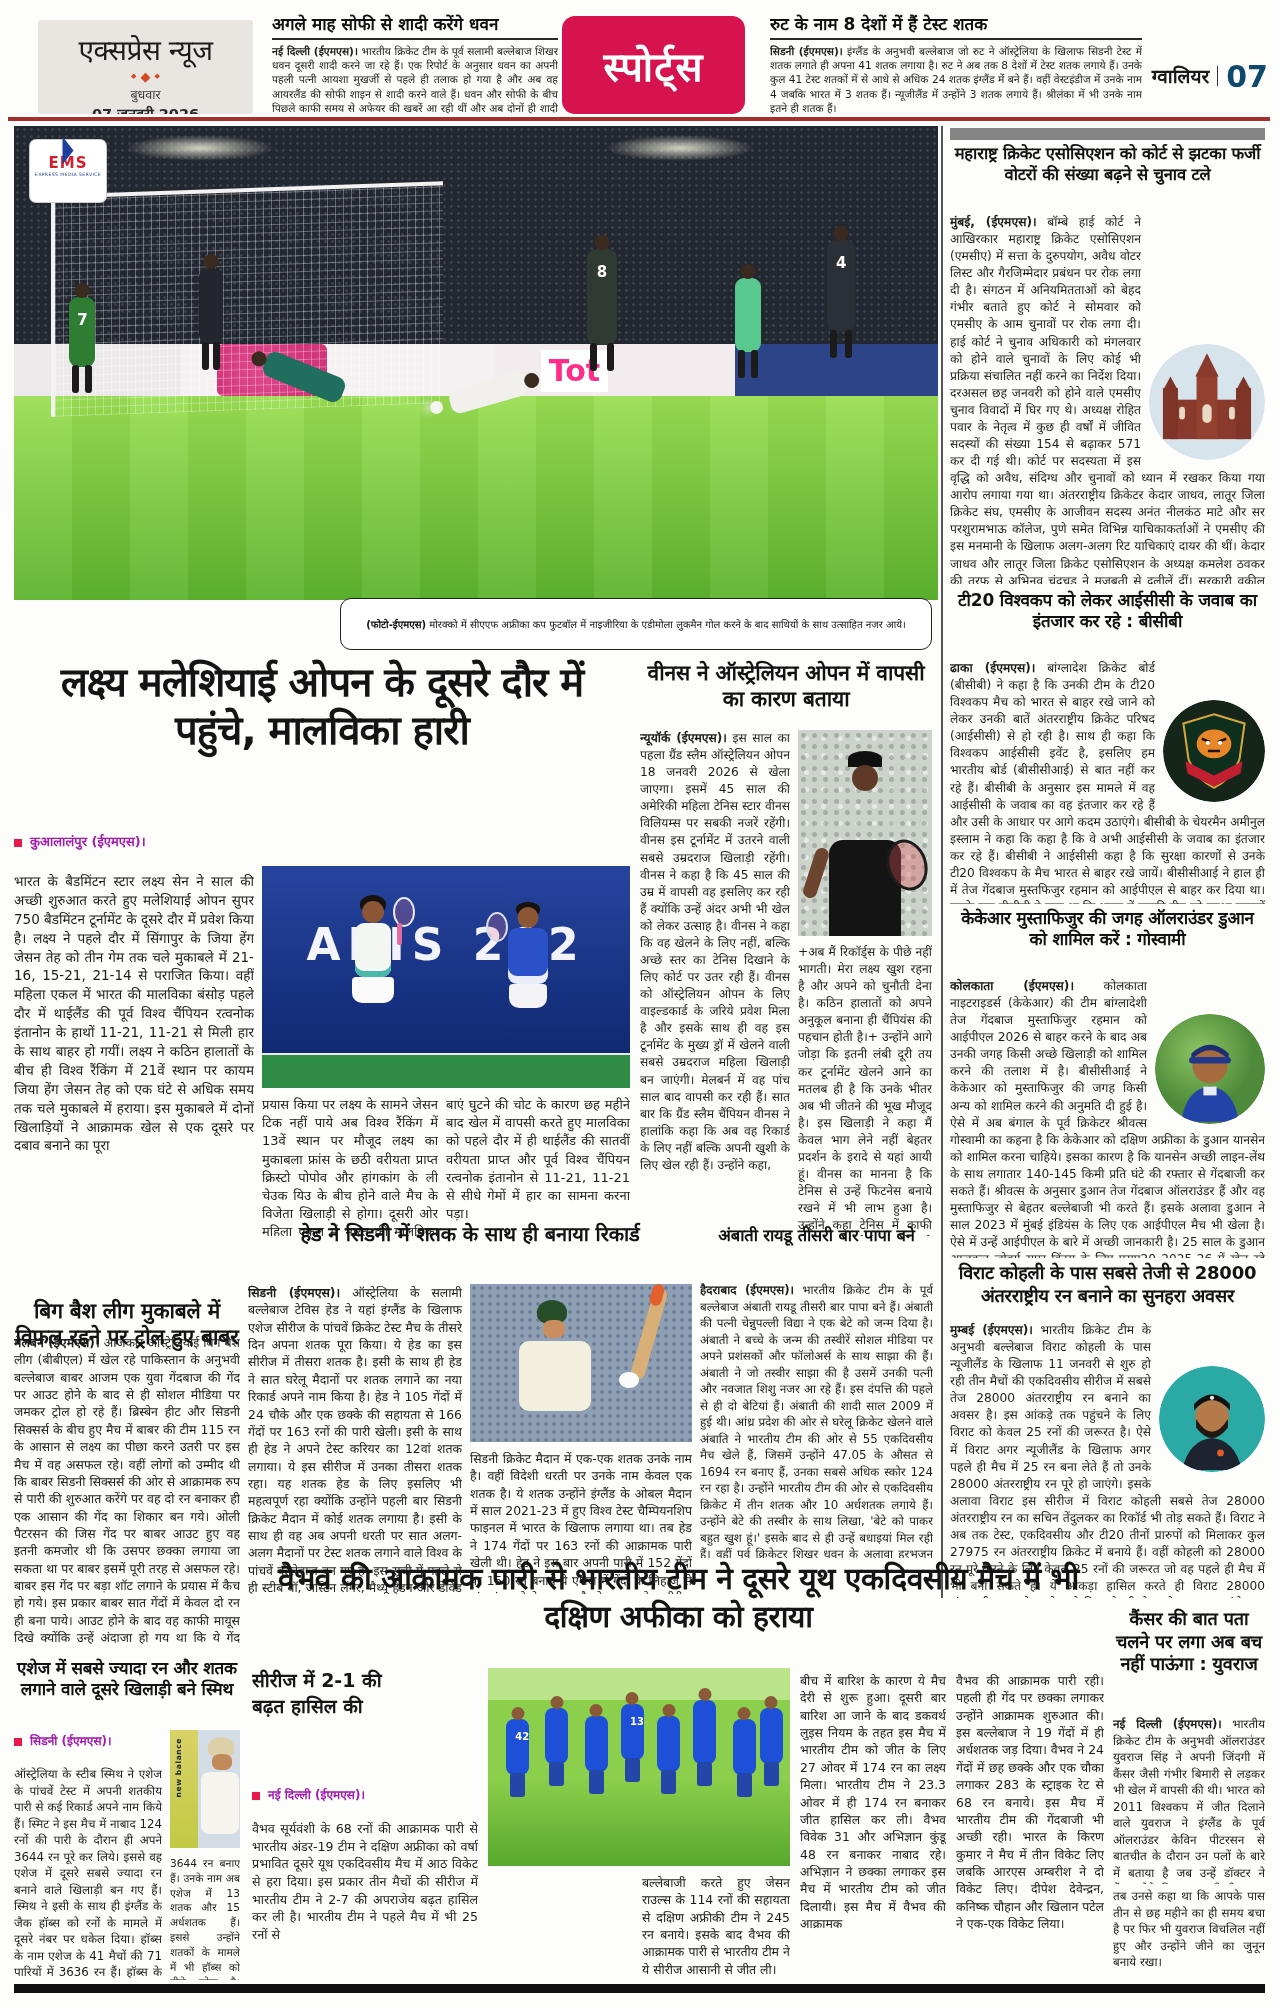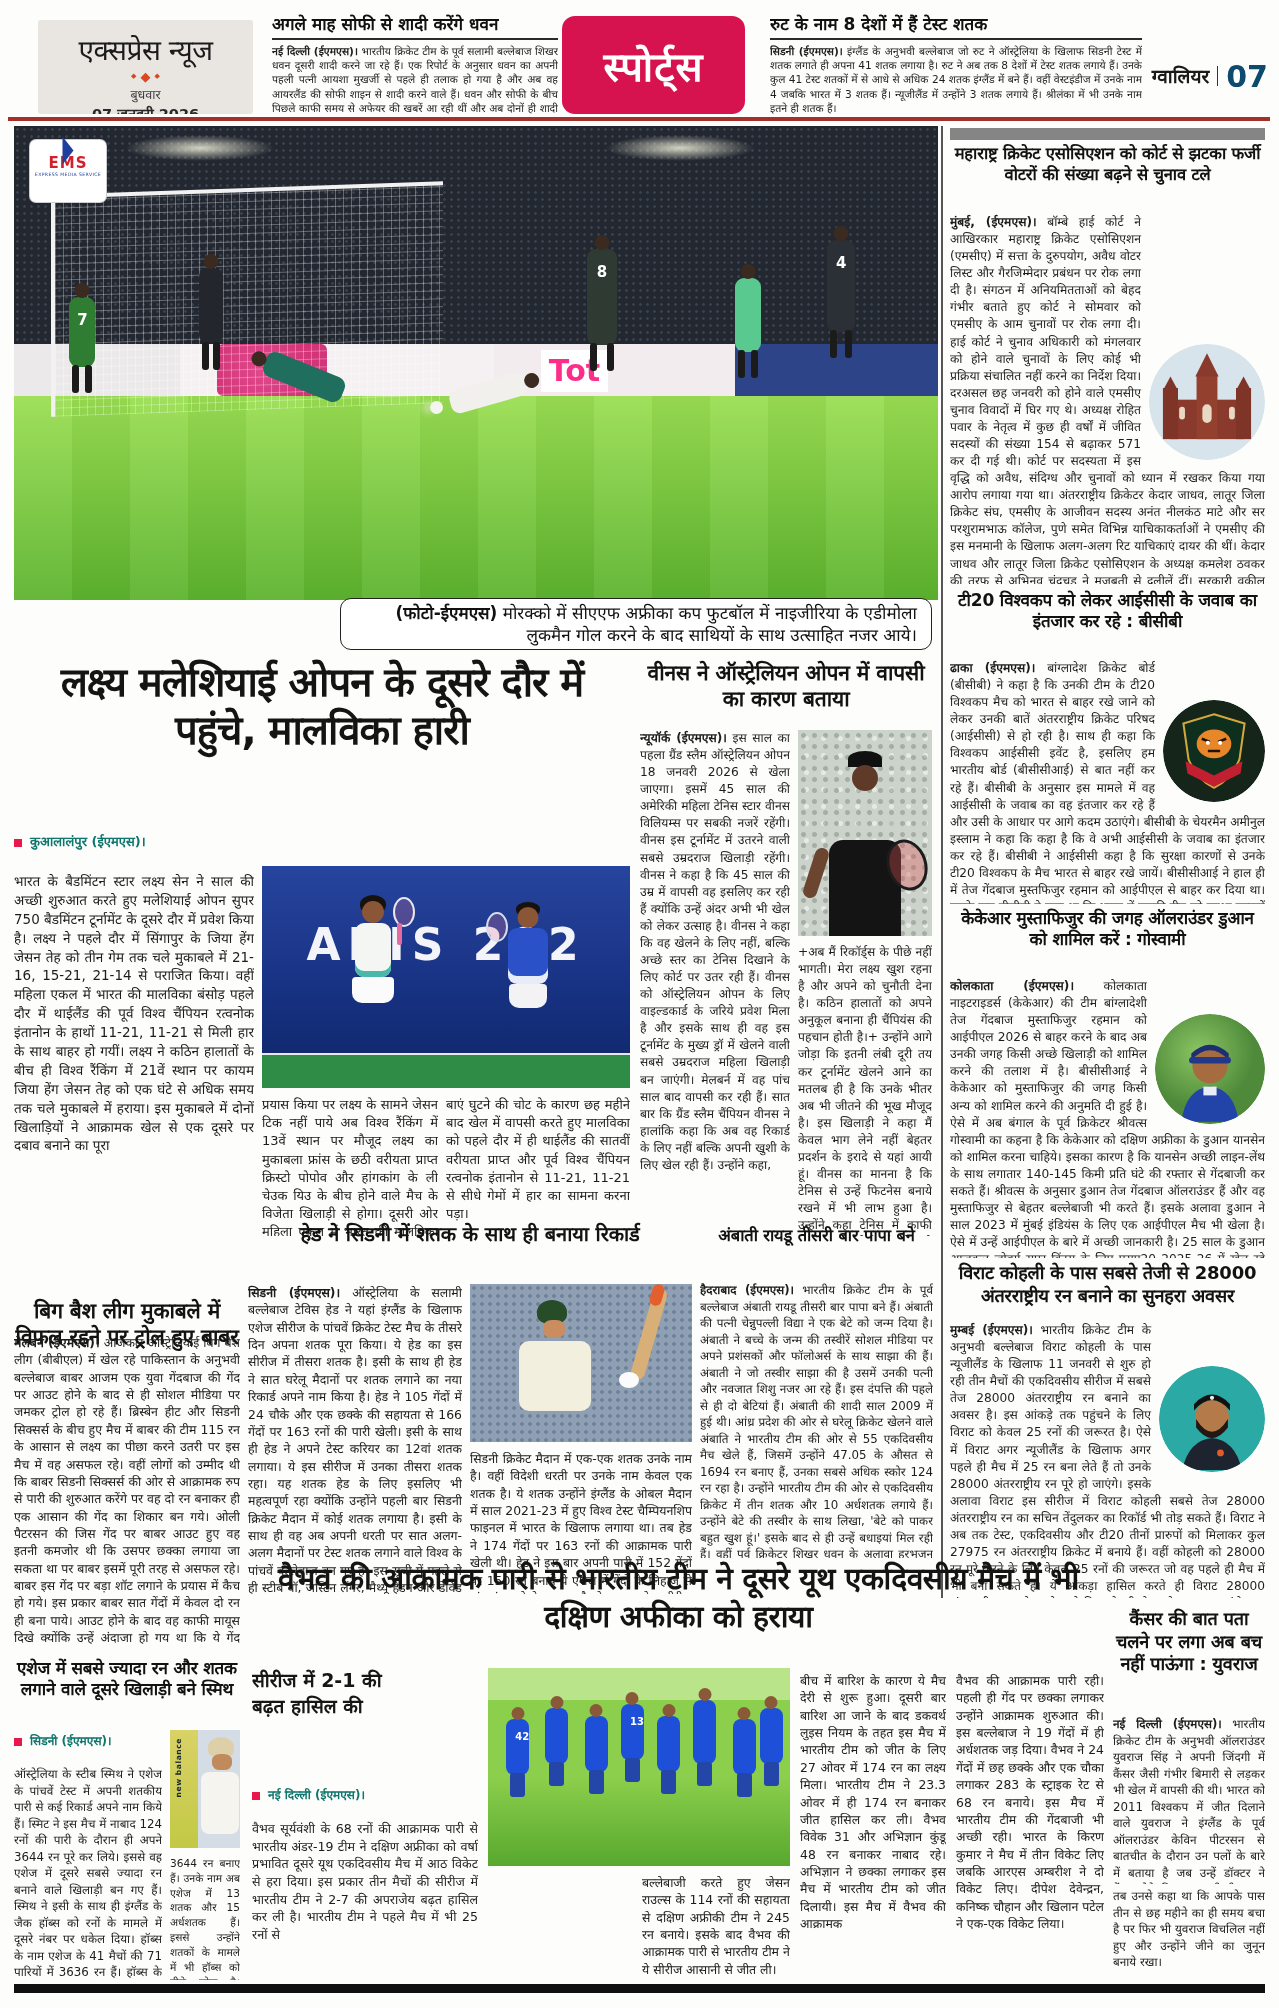--- a/index.html
+++ b/index.html
@@ -1,21 +1,21 @@
 <!DOCTYPE html>
 <html><head>
 <meta charset="utf-8">
 <style>
   html,body{margin:0;padding:0;background:#d8d8d8;}
   #page{position:relative;width:1279px;height:2008px;background:#fdfdfb;font-family:"DejaVu Sans",sans-serif;overflow:hidden;margin:0 auto;}
   .abs{position:absolute;overflow:hidden;}
   .hl{font-weight:800;color:#141414;text-align:center;}
   .body{font-size:12.5px;line-height:1.40;text-align:justify;color:#1c1c1c;}
   .dl{font-weight:bold;}
-  .byline{font-weight:bold;font-size:13px;color:#0f766e;border-bottom:6px solid #6d28d9;padding-bottom:14px;}
+  .byline{font-weight:bold;font-size:13px;color:#a21caf;border-bottom:6px solid #6d28d9;padding-bottom:14px;}
   .bysq{display:inline-block;width:8px;height:8px;background:#e8174c;margin-right:8px;vertical-align:middle;}
   .rule-h{background:#a3302a;}
   .thinline{background:#555;}
   
   #masthead{left:38px;top:20px;width:215px;height:94px;background:#e9e6e1;border-radius:3px;text-align:center;padding-top:10px;box-sizing:border-box;}
   #masthead .nm{font-size:28px;font-weight:400;color:#1b1b1b;letter-spacing:-0.5px;}
   .orn{color:#d9481f;line-height:1;}
   .orn span{display:inline-block;margin:0 2px;}
   .orn .sm{font-size:7px;vertical-align:middle;}
   .orn .lg{font-size:13px;vertical-align:middle;}
@@ -23,21 +23,21 @@
   #masthead .dt{font-size:14.5px;color:#2a2a2a;font-weight:600;}
   .brief-h{font-size:17px;font-weight:800;color:#111;border-bottom:2px solid #2a2a2a;padding-bottom:3px;margin-bottom:4px;}
   .brief-b{font-size:10.6px;line-height:1.34;text-align:justify;color:#1d1d1d;}
   #sportsbox{left:562px;top:16px;width:183px;height:98px;background:#d6134e;border-radius:13px;color:#fff;display:flex;align-items:center;justify-content:center;}
   #sportsbox .t{font-size:40px;font-weight:800;letter-spacing:1px;}
   #gwalior{left:1148px;top:50px;width:120px;height:52px;display:flex;align-items:center;justify-content:flex-end;text-align:right;}
   #gwalior .city{font-size:19px;font-weight:800;color:#1a1a1a;padding-right:8px;border-right:1.5px solid #333;line-height:1.1;}
   #gwalior .pg{font-size:30px;font-weight:800;color:#0c4a6e;padding-left:8px;}
   
   #captionbox{left:340px;top:598px;width:592px;height:52px;background:#fff;border:1.6px solid #222;border-radius:11px;display:flex;align-items:center;justify-content:center;padding:2px 14px;box-sizing:border-box;}
-  #captionbox .cap{font-size:17px;line-height:1.3;text-align:right;color:#111;}
+  #captionbox .cap{font-size:10px;line-height:1.3;text-align:right;color:#111;}
   
   #fbphoto{left:14px;top:126px;width:924px;height:474px;background:#20242d;}
   .fb-crowd{position:absolute;left:0;top:0;width:100%;height:46%;background-color:#232730;background-image:radial-gradient(#3a4150 1px,transparent 1.6px);background-size:7px 7px;}
   .fb-glow{position:absolute;top:2%;width:150px;height:26px;border-radius:50%;background:radial-gradient(rgba(255,255,230,.8),transparent 70%);}
   .fb-band{position:absolute;left:0;top:46%;width:100%;height:11%;background:linear-gradient(90deg,#ece9ea 0 18%,#f5f0f2 18% 52%,#f2ecef 52% 78%,#2e4489 78% 100%);}
   .fb-pink{position:absolute;left:22%;top:46%;width:110px;height:11%;background:radial-gradient(circle at 40% 50%,#e0498c,#d23578 70%);border-radius:6px;}
   .fb-tot{position:absolute;left:57%;top:47.2%;font-size:30px;font-weight:800;color:#ff2d8a;background:#fff;padding:0 8px;line-height:1.4;}
   .fb-pitch{position:absolute;left:0;top:57%;width:100%;height:43%;background:linear-gradient(180deg,#9ade52,#5cb32e);}
   .fb-stripes{position:absolute;left:0;top:57%;width:100%;height:43%;background:repeating-linear-gradient(90deg,rgba(255,255,255,.06) 0 58px,rgba(0,0,0,.03) 58px 116px);}
   .fb-goal{position:absolute;left:4%;top:13%;width:42%;height:46%;border-left:4px solid #f2f2f2;border-top:4px solid #f2f2f2;background:repeating-linear-gradient(0deg,rgba(255,255,255,.30) 0 1px,transparent 1px 8px),repeating-linear-gradient(90deg,rgba(255,255,255,.30) 0 1px,transparent 1px 8px);transform:skewY(-2deg);}

